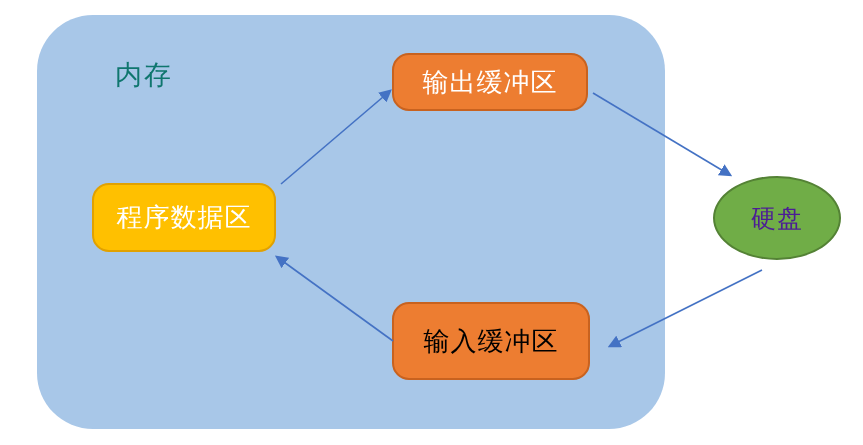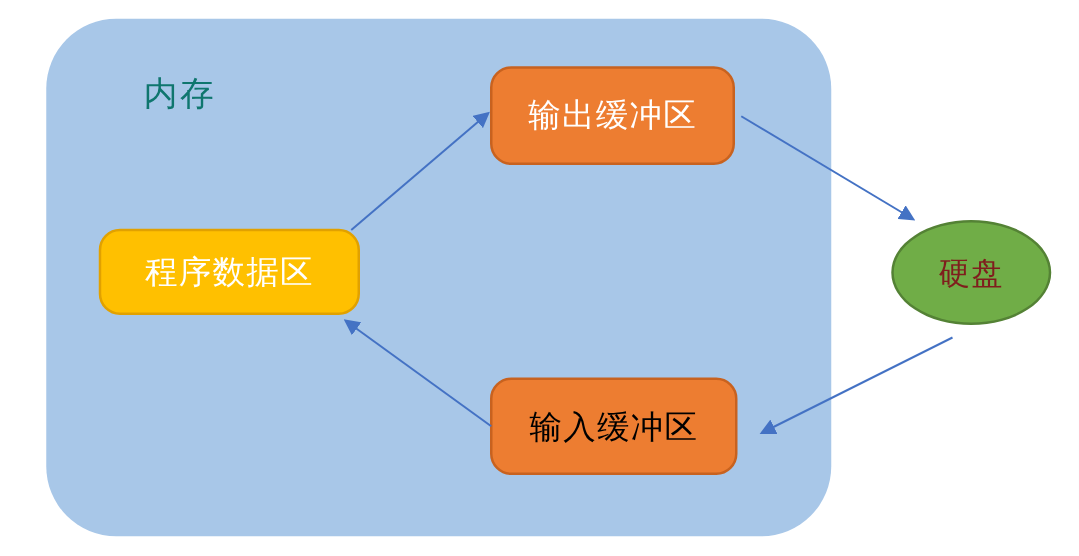--- a/index.html
+++ b/index.html
@@ -38,32 +38,32 @@
     display: flex;
     align-items: center;
     justify-content: center;
     box-sizing: border-box;
     color: #FFFFFF;
     font-size: 26px;
     letter-spacing: 1px;
     white-space: nowrap;
   }
   .node-program-data {
-    left: 79px;
+    left: 92px;
     top: 183px;
-    width: 209px;
+    width: 184px;
     height: 69px;
     border-radius: 17px;
     border: 2px solid;
   }
   .node-output-buffer {
     left: 392px;
     top: 53px;
     width: 196px;
-    height: 79px;
+    height: 58px;
     border-radius: 17px;
     border: 2px solid;
   }
   .node-input-buffer {
     left: 392px;
     top: 302px;
     width: 198px;
     height: 78px;
     border-radius: 17px;
     border: 2px solid;
@@ -104,21 +104,21 @@
   </div>
 
   <div class="node node-output-buffer" style="background-color: rgb(237, 125, 49); border-color: rgb(200, 98, 31); color: rgb(255, 255, 255);">
     <span>输出缓冲区</span>
   </div>
 
   <div class="node node-input-buffer" style="background-color: rgb(237, 125, 49); border-color: rgb(200, 98, 31); color: #000000;">
     <span>输入缓冲区</span>
   </div>
 
-  <div class="node node-hard-disk" style="background-color: rgb(112, 173, 71); border-color: rgb(84, 130, 53); color: #7f1d1d;">
+  <div class="node node-hard-disk" style="background-color: rgb(112, 173, 71); border-color: rgb(84, 130, 53); color: #4c1d95;">
     <span>硬盘</span>
   </div>
 
   <svg class="arrow-layer" viewBox="0 0 863 445" xmlns="http://www.w3.org/2000/svg">
     <defs>
       <marker id="arrowhead" viewBox="0 0 10 10" refX="8" refY="5" markerWidth="8" markerHeight="8" orient="auto-start-reverse">
         <path d="M0,0 L10,5 L0,10 z" style="fill: rgb(68, 114, 196);"></path>
       </marker>
     </defs>
     <line x1="281" y1="184" x2="390" y2="91" marker-end="url(#arrowhead)" style="stroke: rgb(68, 114, 196);"></line>

